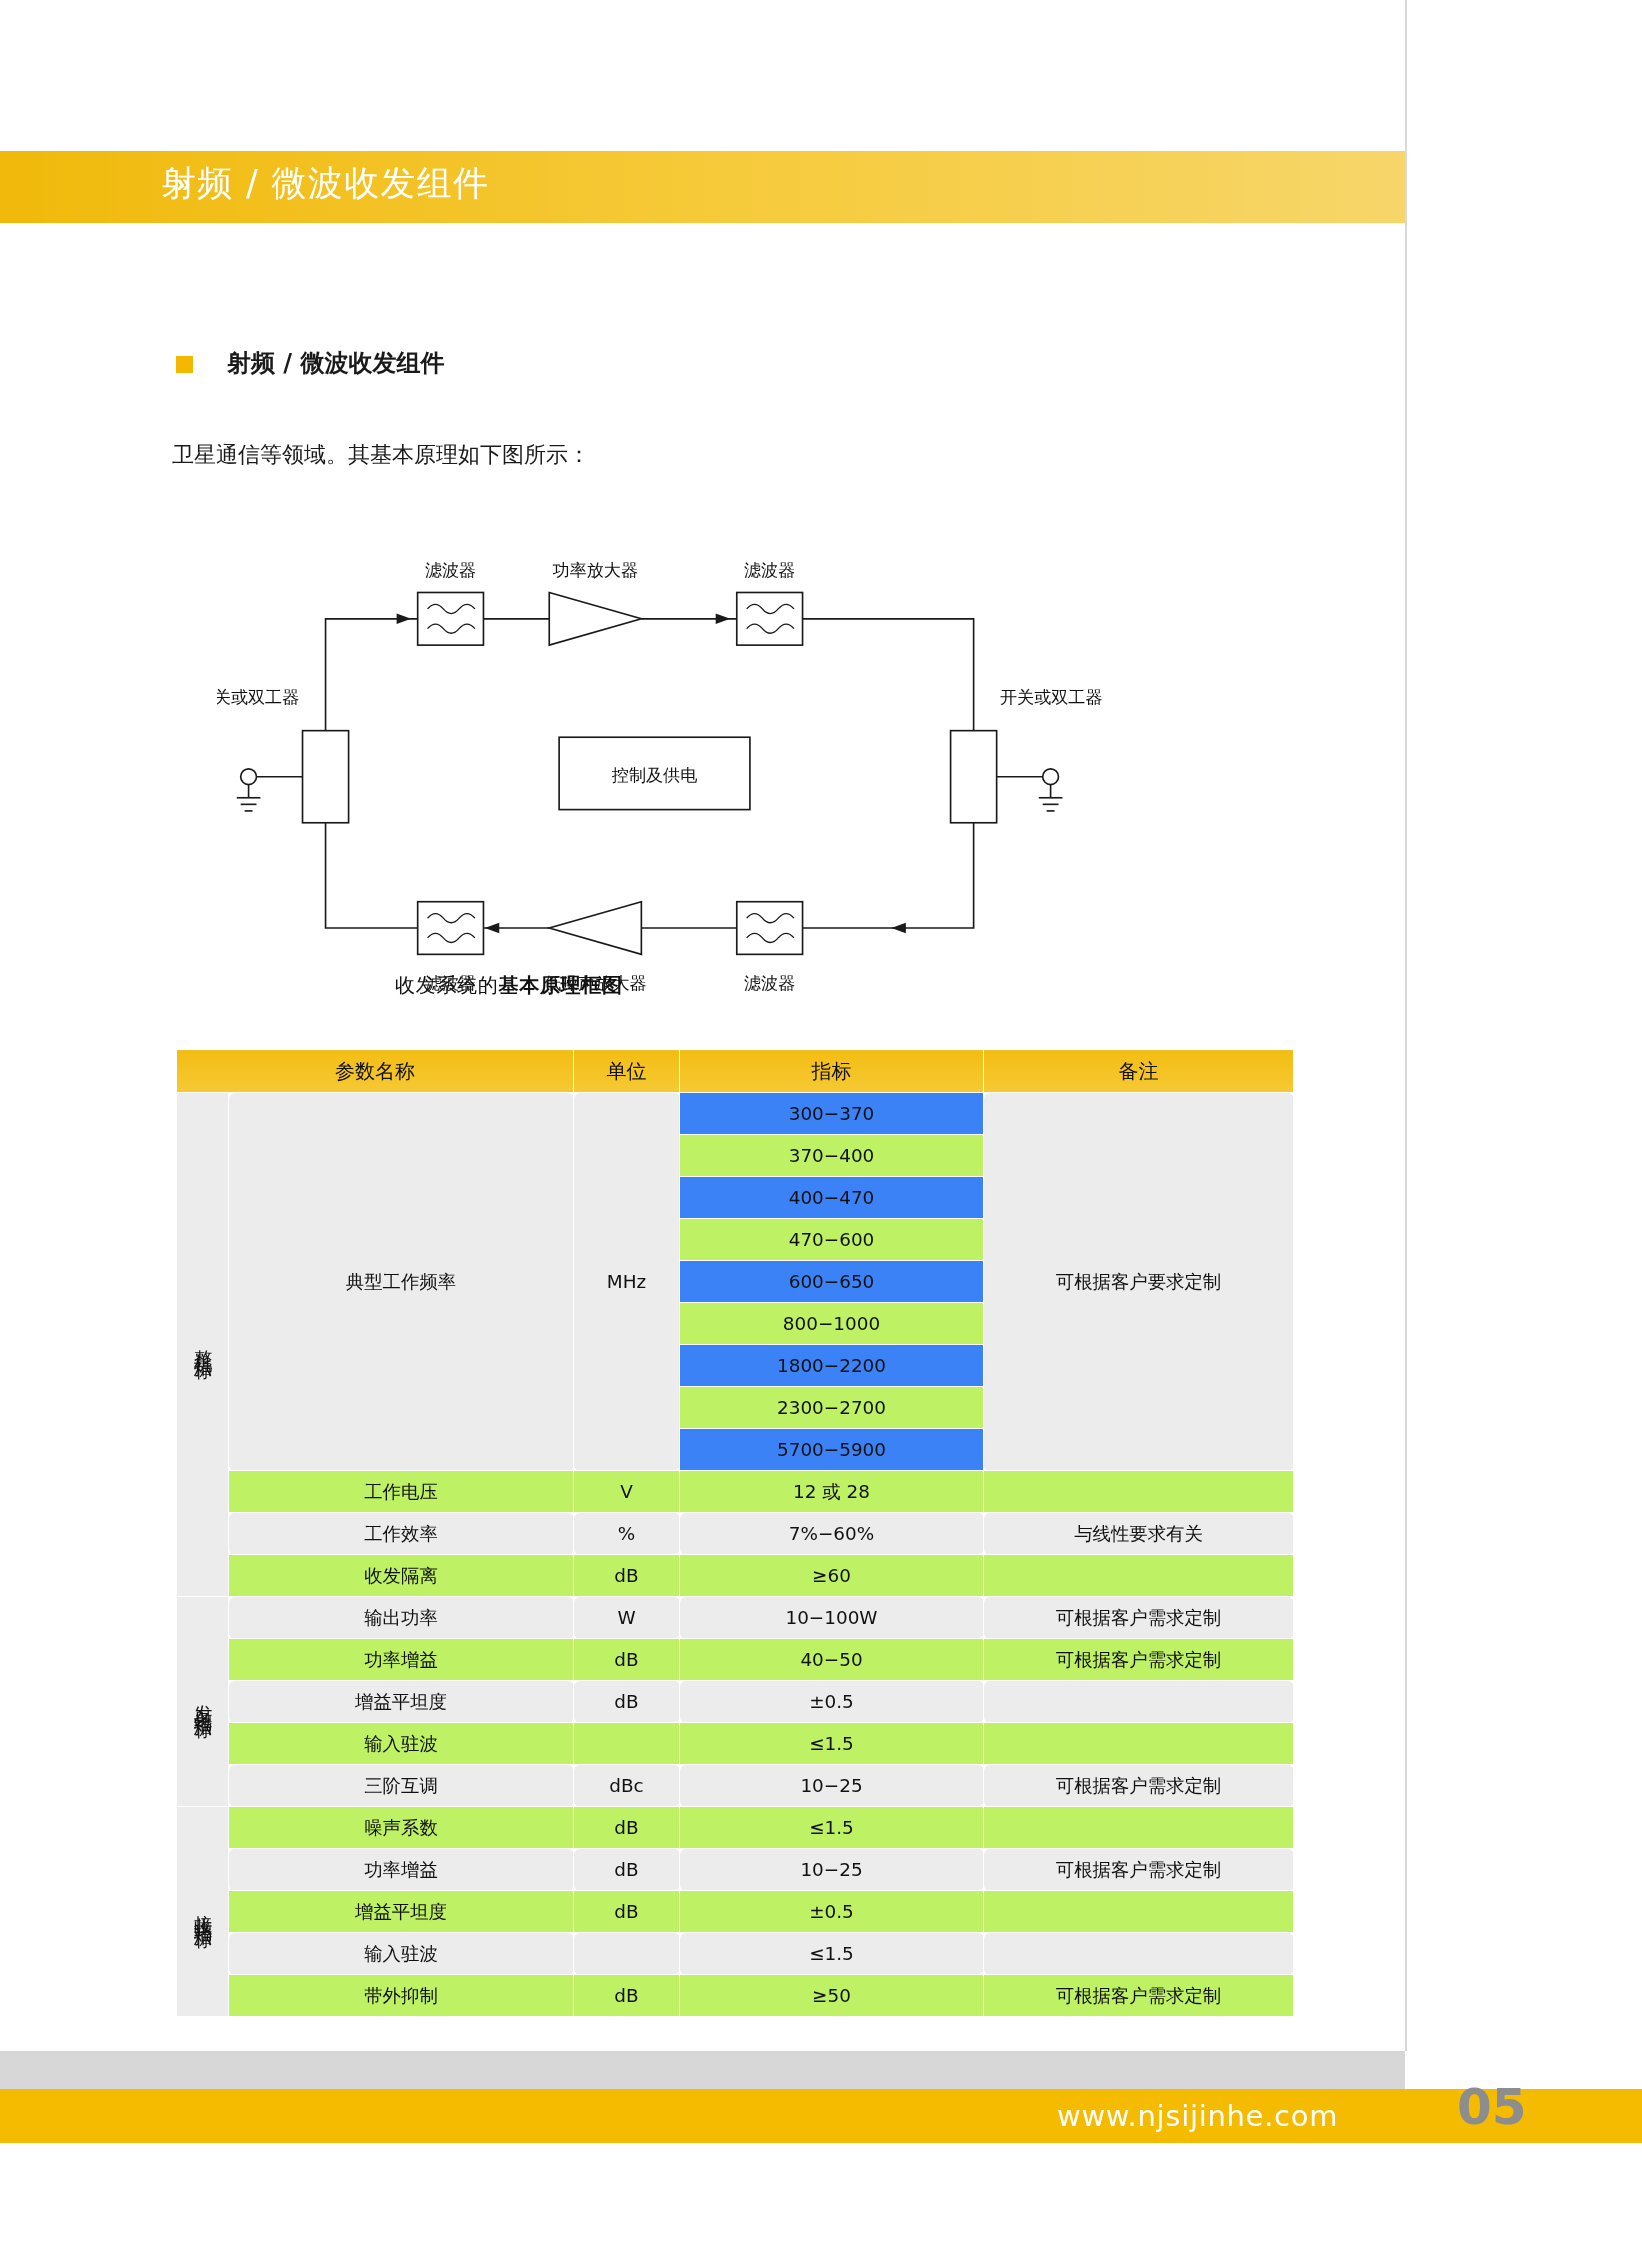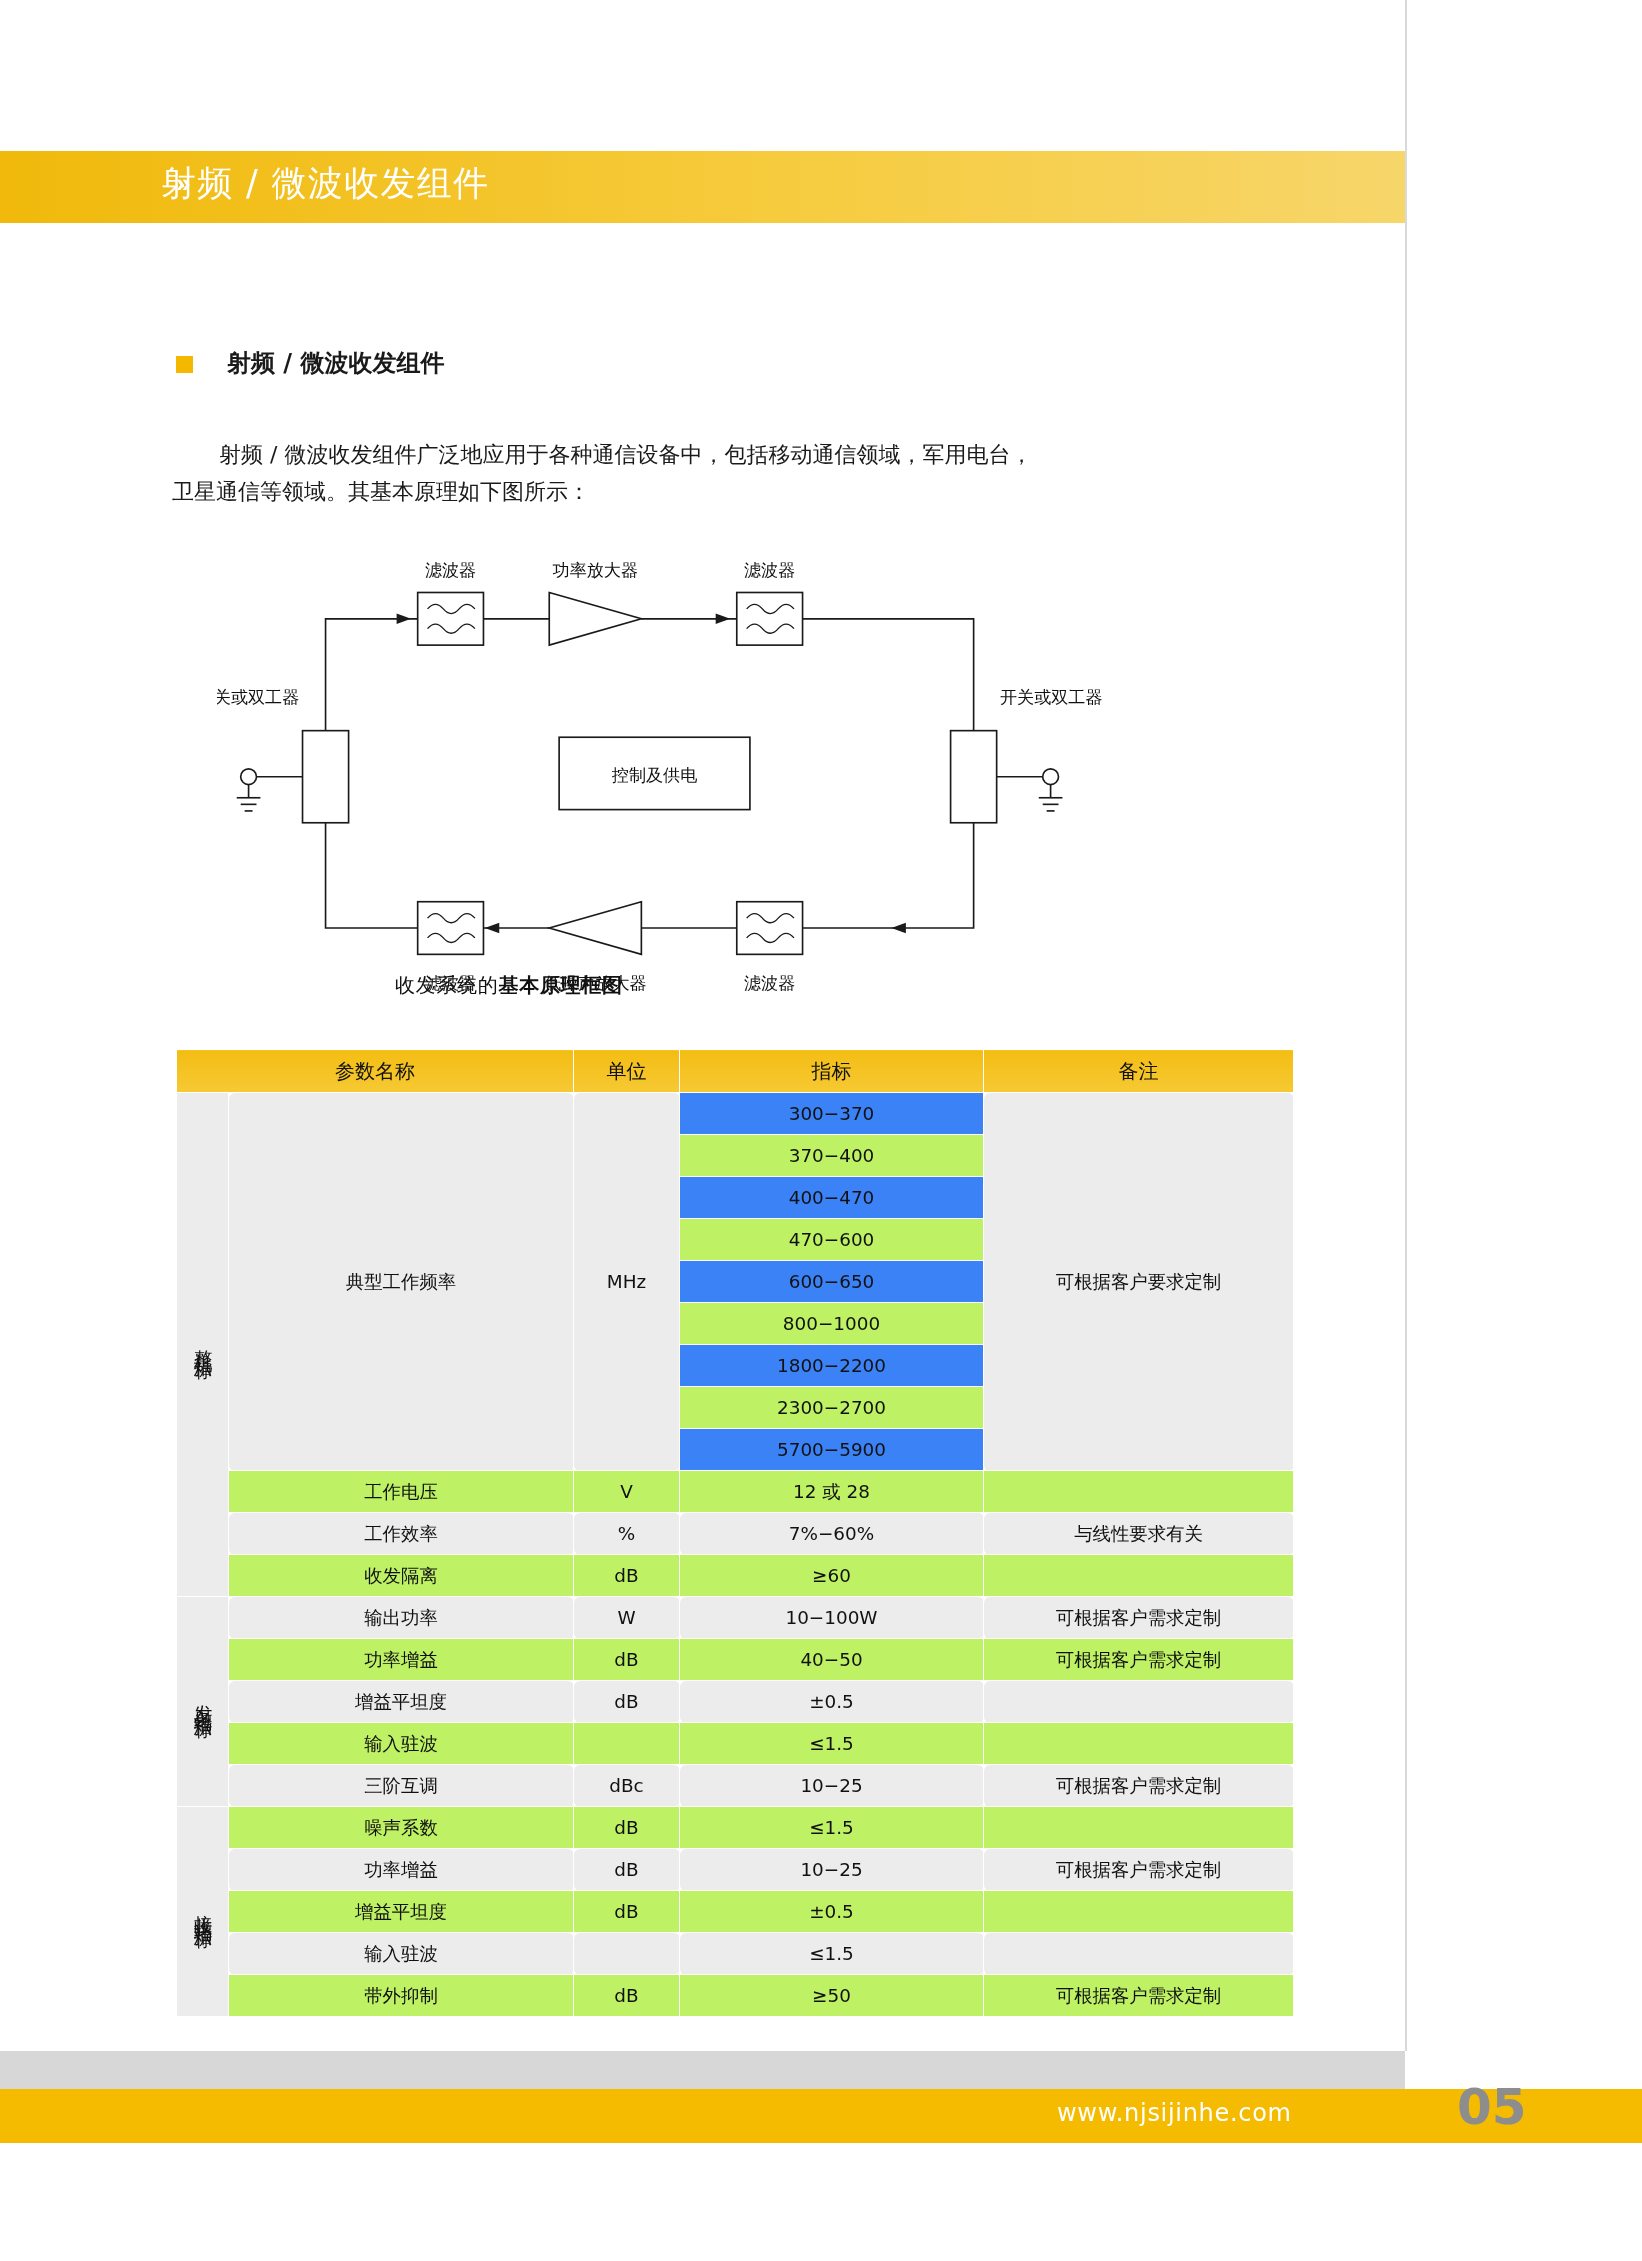--- a/index.html
+++ b/index.html
@@ -188,21 +188,21 @@
     left: 1405px;
     top: 2051px;
     width: 238px;
     height: 38px;
     background: #ffffff;
   }
   .footer-url {
     position: absolute;
     left: 1057px;
     top: 2099px;
-    font-size: 24px;
+    font-size: 29px;
     color: #ffffff;
     font-family: "DejaVu Sans", sans-serif;
     letter-spacing: 0.7px;
   }
   .page-num {
     position: absolute;
     left: 1457px;
     top: 2078px;
     font-size: 50px;
     color: #8d8d8d;
@@ -223,21 +223,20 @@
   <div class="right-rule"></div>
 
   <div class="header-band"></div>
   <div class="header-chev">»</div>
   <div class="header-title">射频 / 微波收发组件</div>
 
   <div class="sec-square"></div>
   <div class="sec-title">射频 / 微波收发组件</div>
 
   <div class="para">
-    <span class="indent">射频 / 微波收发组件广泛地应用于各种通信设备中，包括移动通信领域，军用电台，</span>
     <span>卫星通信等领域。其基本原理如下图所示：</span>
   </div>
 
   <div class="diagram">
     <svg width="954" height="454" viewBox="0 0 1450 690" xmlns="http://www.w3.org/2000/svg">
       <g fill="none" stroke="#1a1a1a" stroke-width="2.5">
 
         <rect x="130" y="270" width="70" height="140"></rect>
 
         <rect x="1115" y="270" width="70" height="140"></rect>

